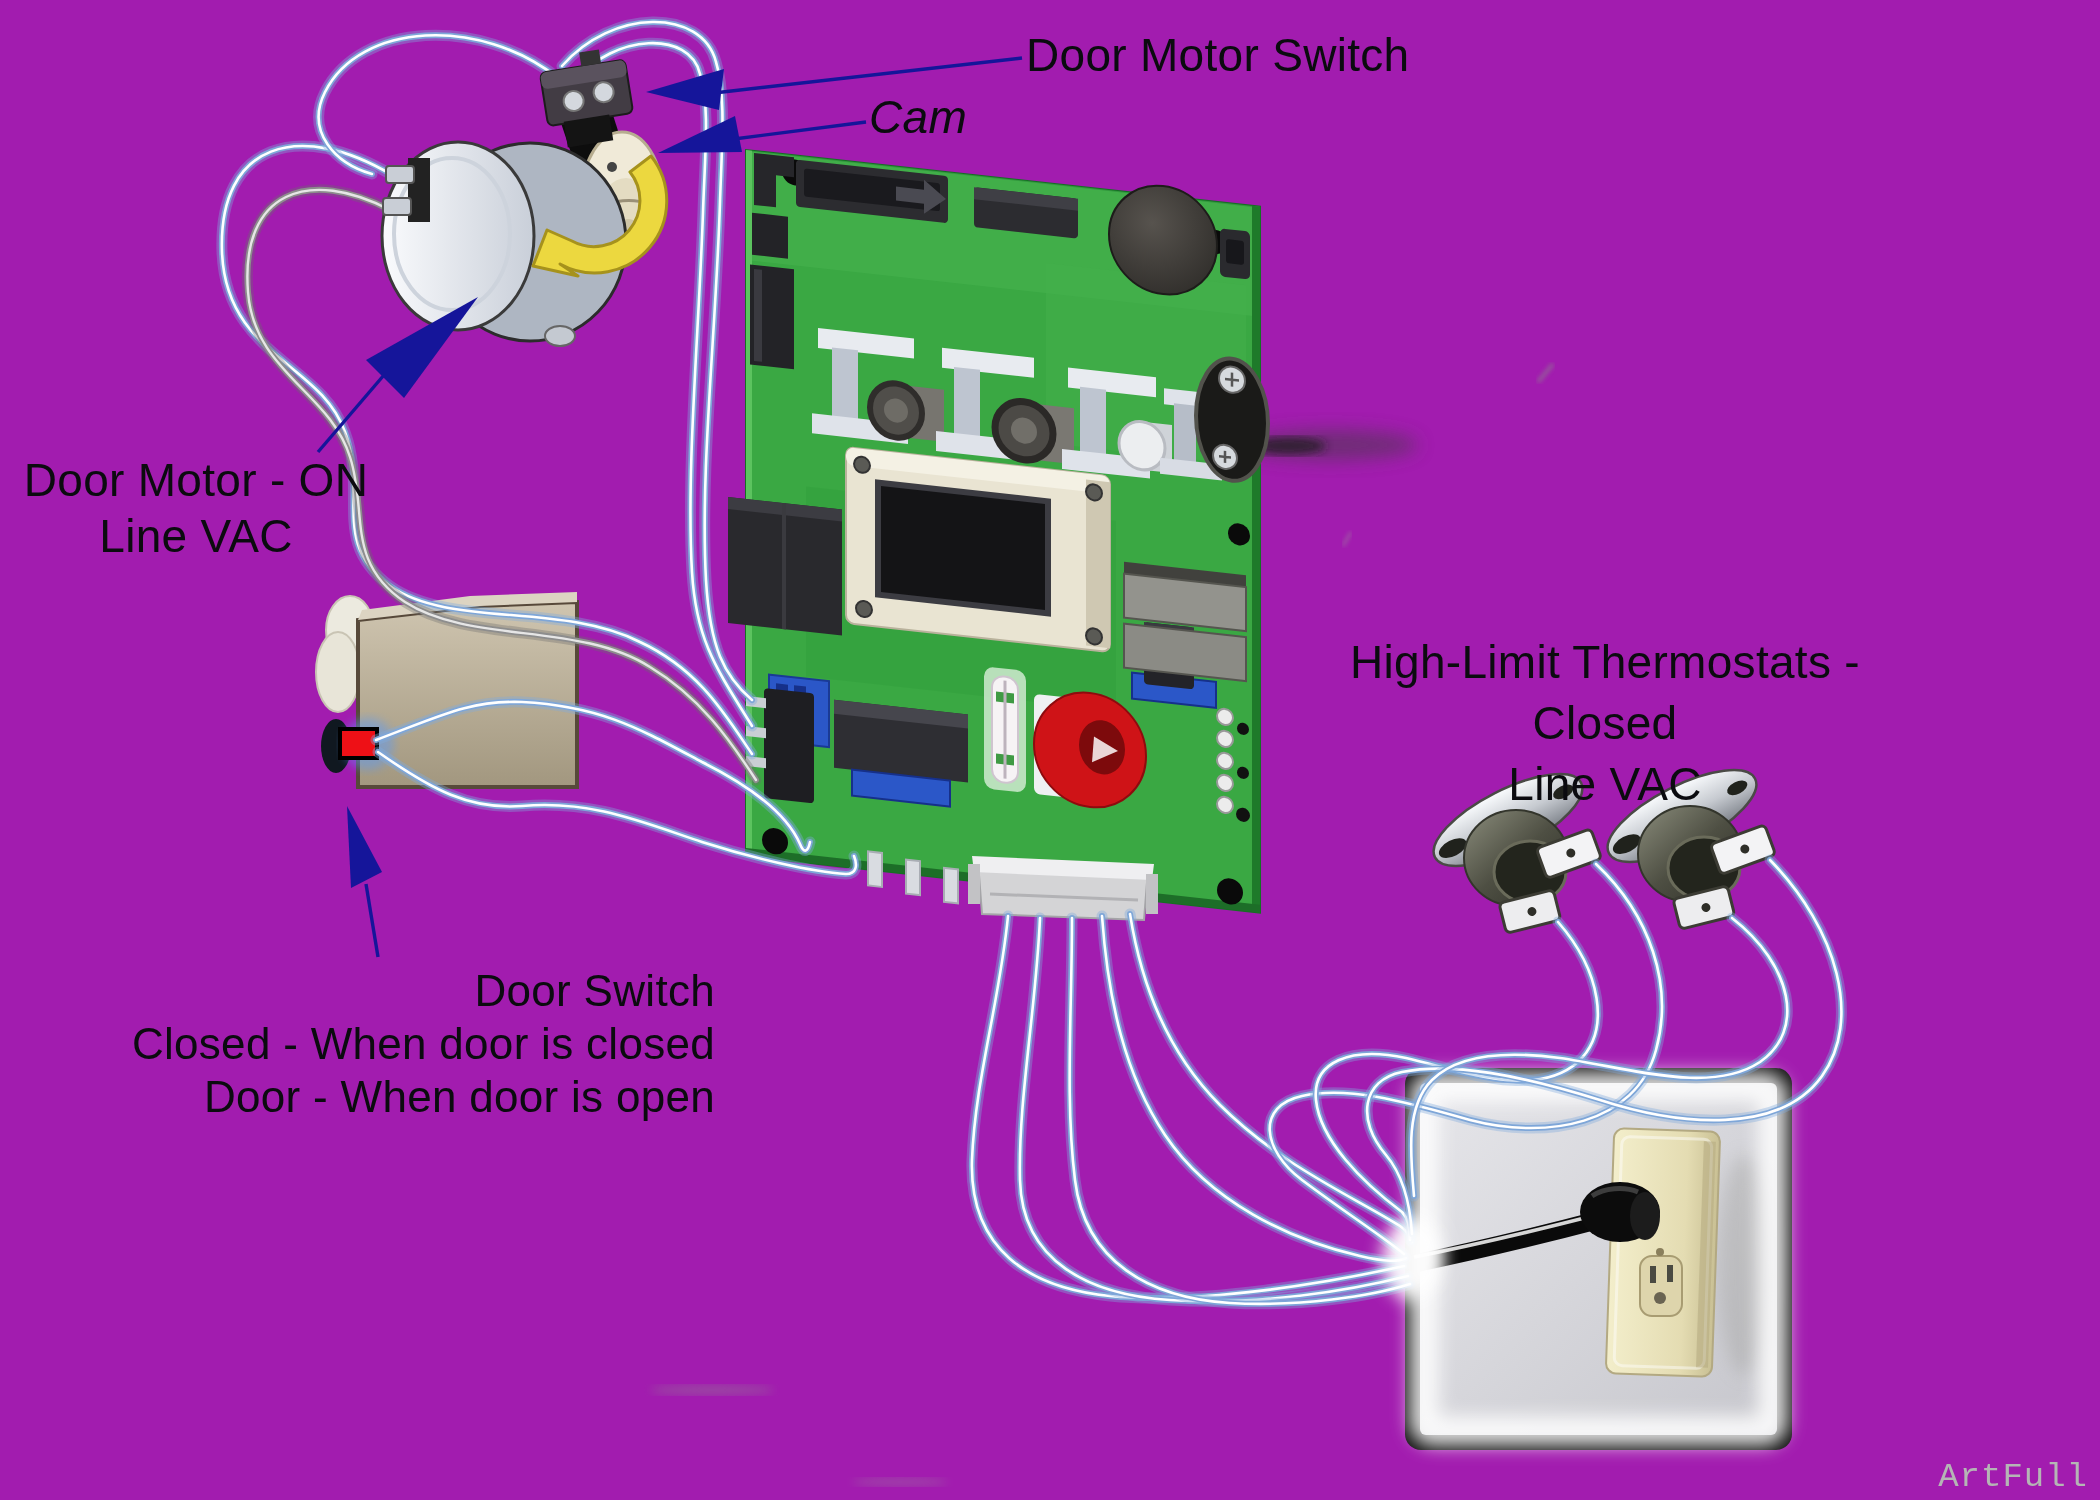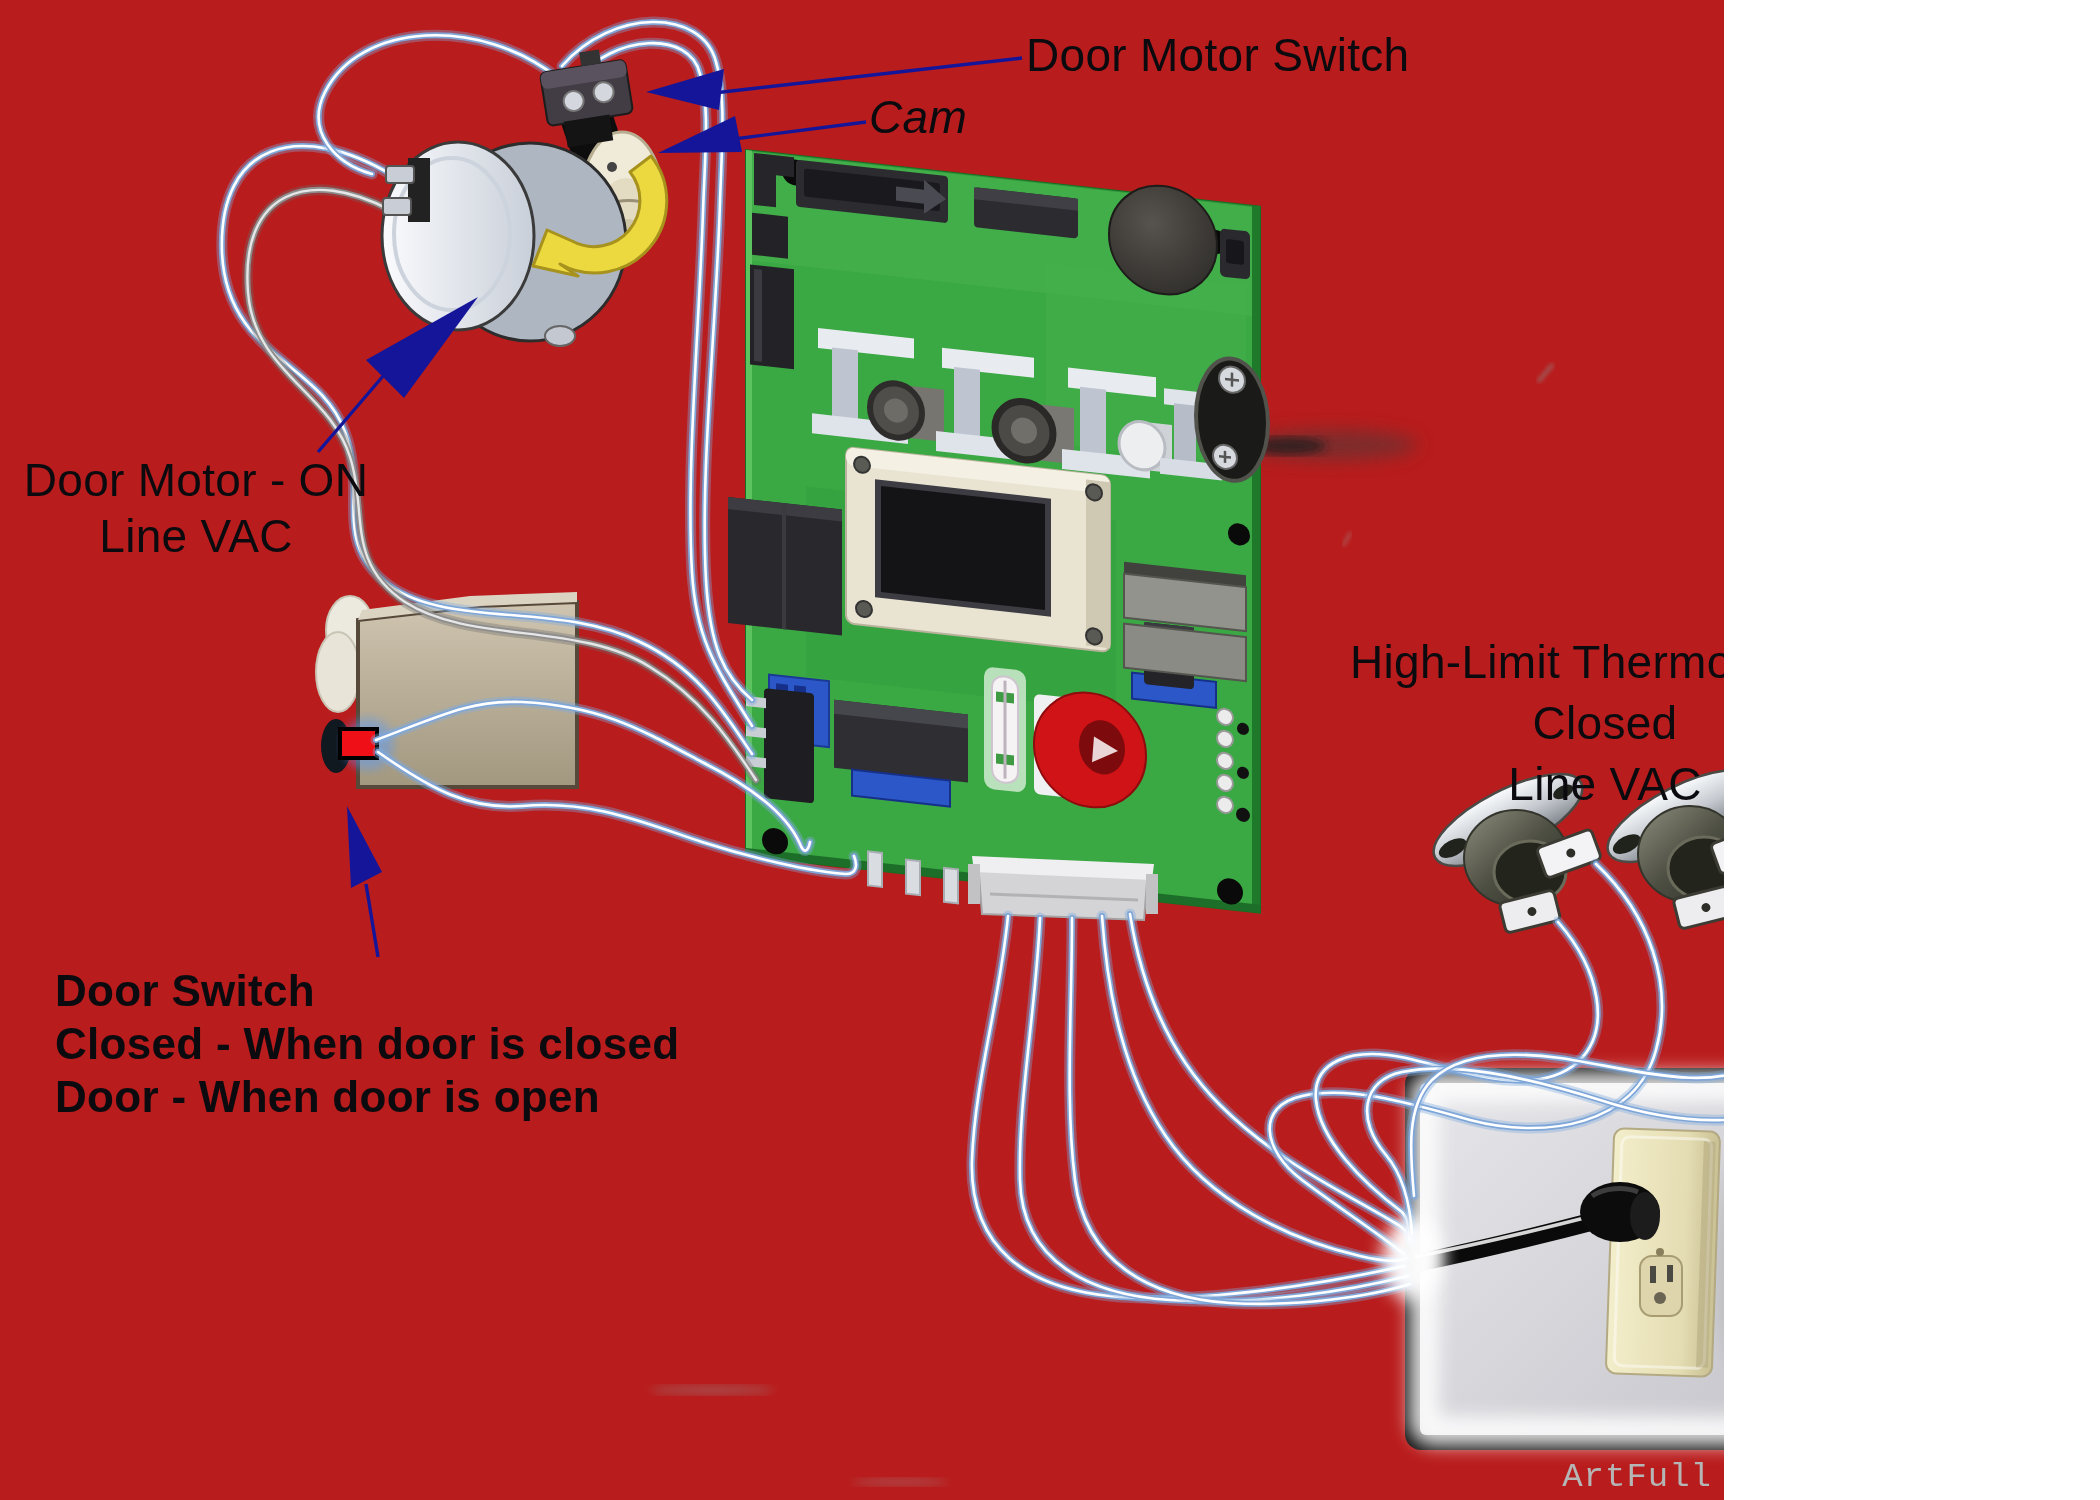--- a/index.html
+++ b/index.html
@@ -1,25 +1,25 @@
 <!DOCTYPE html>
 <html><head>
 <meta charset="utf-8">
 <style>
   html,body{margin:0;padding:0;background:#ffffff;}
-  .stage{position:relative;width:1724px;height:1500px;background:#b91c1c;overflow:hidden;
+  .stage{position:relative;width:2100px;height:1500px;background:#a21caf;overflow:hidden;
          font-family:"Liberation Sans",sans-serif;}
   .stage svg{position:absolute;left:0;top:0;}
   .lbl{position:absolute;color:#0b0b0f;font-family:"Liberation Sans",sans-serif;
        font-size:46px;line-height:54px;white-space:nowrap;letter-spacing:.3px;}
   .lbl.center{text-align:center;white-space:normal;}
   #lbl-dms{left:1026px;top:28px;}
   #lbl-cam{left:869px;top:90px;font-style:italic;}
   #lbl-dm{left:0px;top:452px;width:392px;text-align:center;line-height:56px;}
-  #lbl-ds{left:55px;top:964px;width:660px;text-align:left;font-size:44px;line-height:53px;font-weight:bold;}
+  #lbl-ds{left:55px;top:964px;width:660px;text-align:right;font-size:44px;line-height:53px;}
   #lbl-hl{left:1275px;top:632px;width:660px;line-height:61px;}
   #watermark{position:absolute;right:12px;top:1458px;font-size:34px;color:#b5b5b5;
              font-family:Liberation Mono, monospace;letter-spacing:1px;}
   .wGlow{fill:none;stroke:rgba(130,170,220,.38);stroke-width:11;stroke-linecap:round;}
   .wMid {fill:none;stroke:#7ea6d8;stroke-width:6;stroke-linecap:round;}
   .wCore{fill:none;stroke:#ffffff;stroke-width:2.6;stroke-linecap:round;}
   .gGlow{fill:none;stroke:rgba(110,110,110,.35);stroke-width:11;stroke-linecap:round;}
   .gMid {fill:none;stroke:#8d8d8d;stroke-width:6;stroke-linecap:round;}
   .gCore{fill:none;stroke:#e6e6e6;stroke-width:2.4;stroke-linecap:round;}
   .callout{stroke:#15159a;stroke-width:3.4;}

